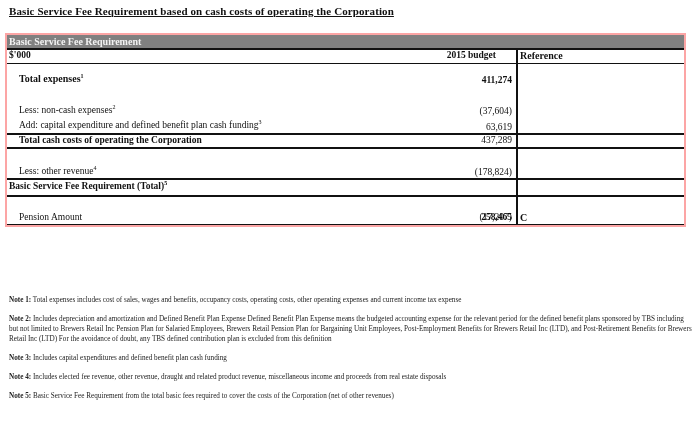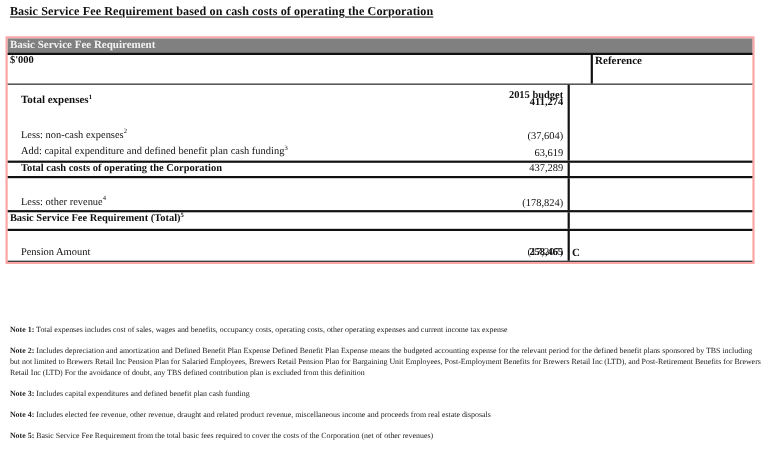--- a/index.html
+++ b/index.html
@@ -99,24 +99,24 @@
   .note .note-label { font-weight: bold; }
 </style>
 </head>
 <body>
 
 <div class="page-title">Basic Service Fee Requirement  based on cash costs of operating  the Corporation</div>
 
 <div class="tbl">
   <div class="tbl-head">Basic Service Fee Requirement</div>
 
-  <div class="row thin" style="height:27px;gap:21px;">
+  <div class="row thin" style="height:14px;">
     <div class="c-label">
       <span class="line bold" style="left:2px; top:0px; font-size:9.5px;">$'000</span>
-      <span class="num bold" style="top:0px; right:4px;margin-top:32px;">2015 budget</span>
+      <span class="num bold" style="top:0px; right:20px;">2015 budget</span>
     </div>
     <div class="c-ref">
       <span class="ref-text" style="top:0px;">Reference</span>
     </div>
   </div>
 
   <div class="row" style="height:71px;">
     <div class="c-label">
       <span class="line bold" style="left:12px; top:9px; font-size:10px;"><span>Total expenses</span><sup>1</sup></span>
       <span class="num bold" style="top:11px;">411,274</span>

